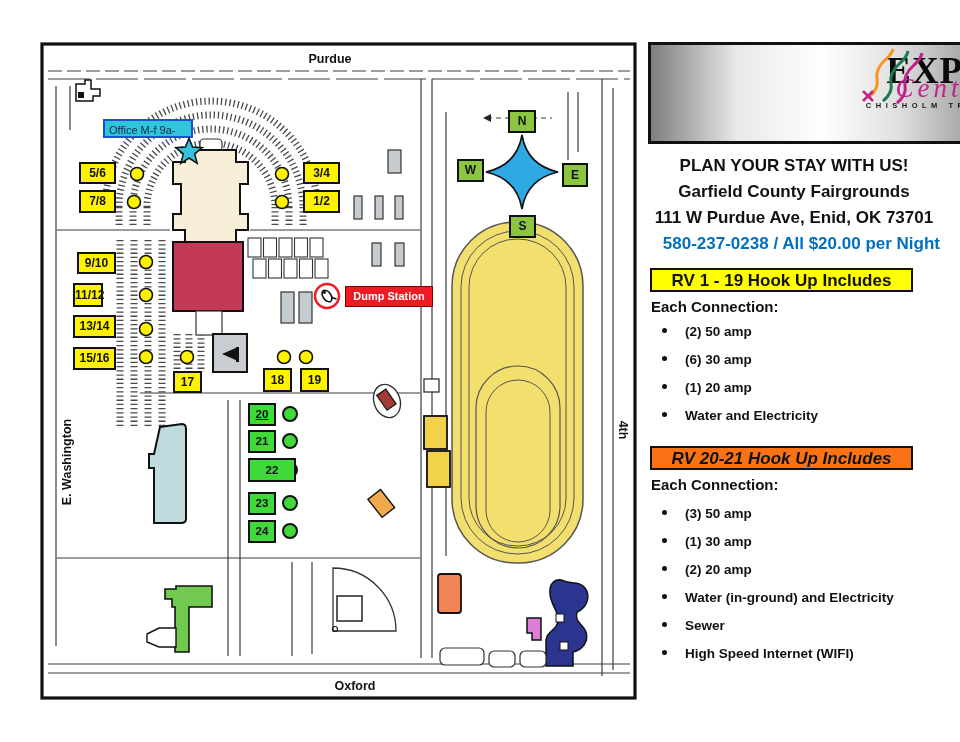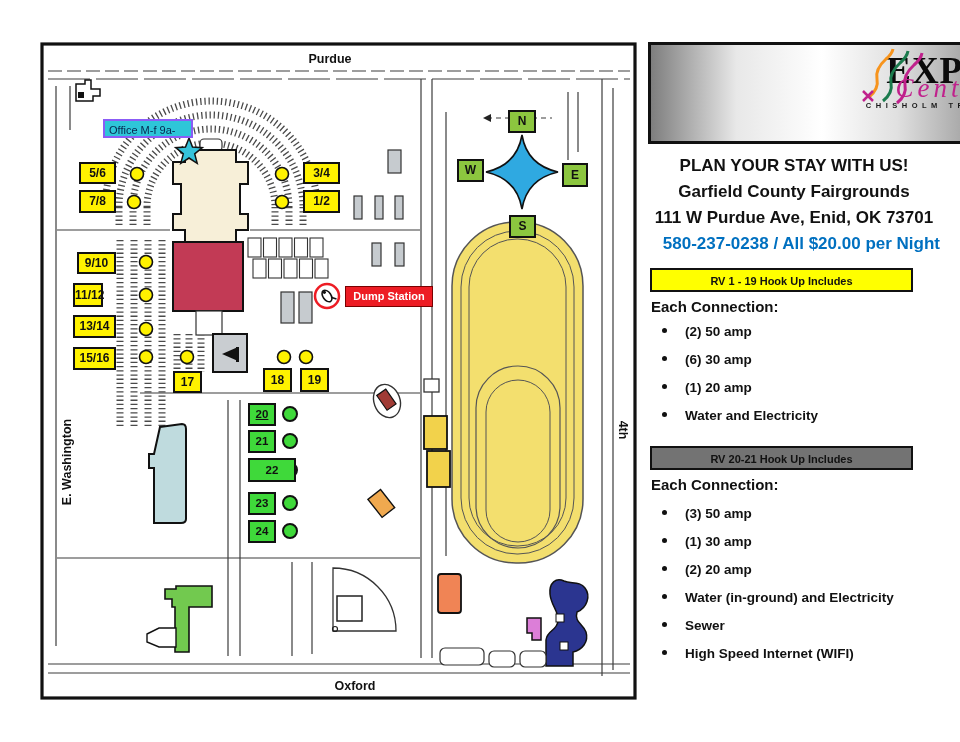--- a/index.html
+++ b/index.html
@@ -3,21 +3,21 @@
 <meta charset="utf-8">
 <style>
   html,body{margin:0;padding:0;background:#fff;}
   #page{position:relative;width:960px;height:742px;background:#fff;overflow:hidden;
         font-family:"Liberation Sans",sans-serif;}
   
   .street{position:absolute;font-weight:bold;font-size:12.5px;color:#111;text-align:center;}
   .rot-ccw{transform:rotate(-90deg);}
   .rot-cw{transform:rotate(90deg);}
   .office{position:absolute;left:103px;top:119px;width:90px;height:19px;line-height:19px;
-          background:#2EC6D8;border:2px solid #8b5cf6;box-sizing:border-box;
+          background:#2EC6D8;border:2px solid #1d4ed8;box-sizing:border-box;
           font-size:11px;color:#07264f;padding-left:4px;font-weight:500;}
   .dump{position:absolute;left:345px;top:286px;width:88px;height:21px;line-height:19px;
         background:#ED1C24;border:1.5px solid #7a0000;box-sizing:border-box;color:#fff;
         font-weight:bold;font-size:11px;text-align:center;}
   .site{position:absolute;box-sizing:border-box;border:2px solid #111;text-align:center;
         font-weight:bold;color:#111;}
   .site.yellow{background:#FFF200;font-size:12px;}
   .site.green{background:#3FD93A;font-size:11.5px;}
   .site.compass{background:#8CC63F;font-size:12px;}
   
@@ -29,23 +29,23 @@
   .logo-expo{font-family:"Liberation Serif",serif;font-weight:900;font-size:37px;
              letter-spacing:1px;color:#0b0b0b;margin-top:8px;line-height:36px;}
   .logo-center{font-family:"Liberation Serif",serif;font-style:italic;font-size:27px;
                color:#C0218C;letter-spacing:4px;margin-top:-14px;line-height:26px;}
   .logo-tag{font-size:7.5px;font-weight:bold;letter-spacing:4.5px;color:#1a1a1a;margin-top:0px;padding-left:20px;}
   .squiggles{position:absolute;right:52px;top:2px;}
   .hline{position:absolute;left:0;width:292px;text-align:center;font-weight:bold;
          font-size:17px;color:#111;white-space:nowrap;}
   .hline.blue{color:#0070C0;}
   .banner{position:absolute;left:2px;width:263px;height:24px;line-height:22px;box-sizing:border-box;
-          border:2px solid #111;text-align:center;font-weight:bold;font-size:11px;color:#111;}
+          border:2px solid #111;text-align:center;font-weight:bold;font-size:17px;color:#111;}
   .banner-yellow{background:#FFFF00;}
-  .banner-green{background:#737373;}
+  .banner-green{background:#f97316;font-style:italic;}
   .each{position:absolute;left:3px;font-weight:bold;font-size:15px;color:#111;}
   .blist{position:absolute;left:10px;width:280px;}
   .bullet-item{height:28px;line-height:28px;font-weight:bold;font-size:13.5px;color:#111;
                white-space:nowrap;}
   .bdot{display:inline-block;width:5px;height:5px;border-radius:50%;background:#111;
         vertical-align:middle;margin-right:18px;margin-left:4px;margin-bottom:3px;}
 </style>
 </head>
 <body>
 

